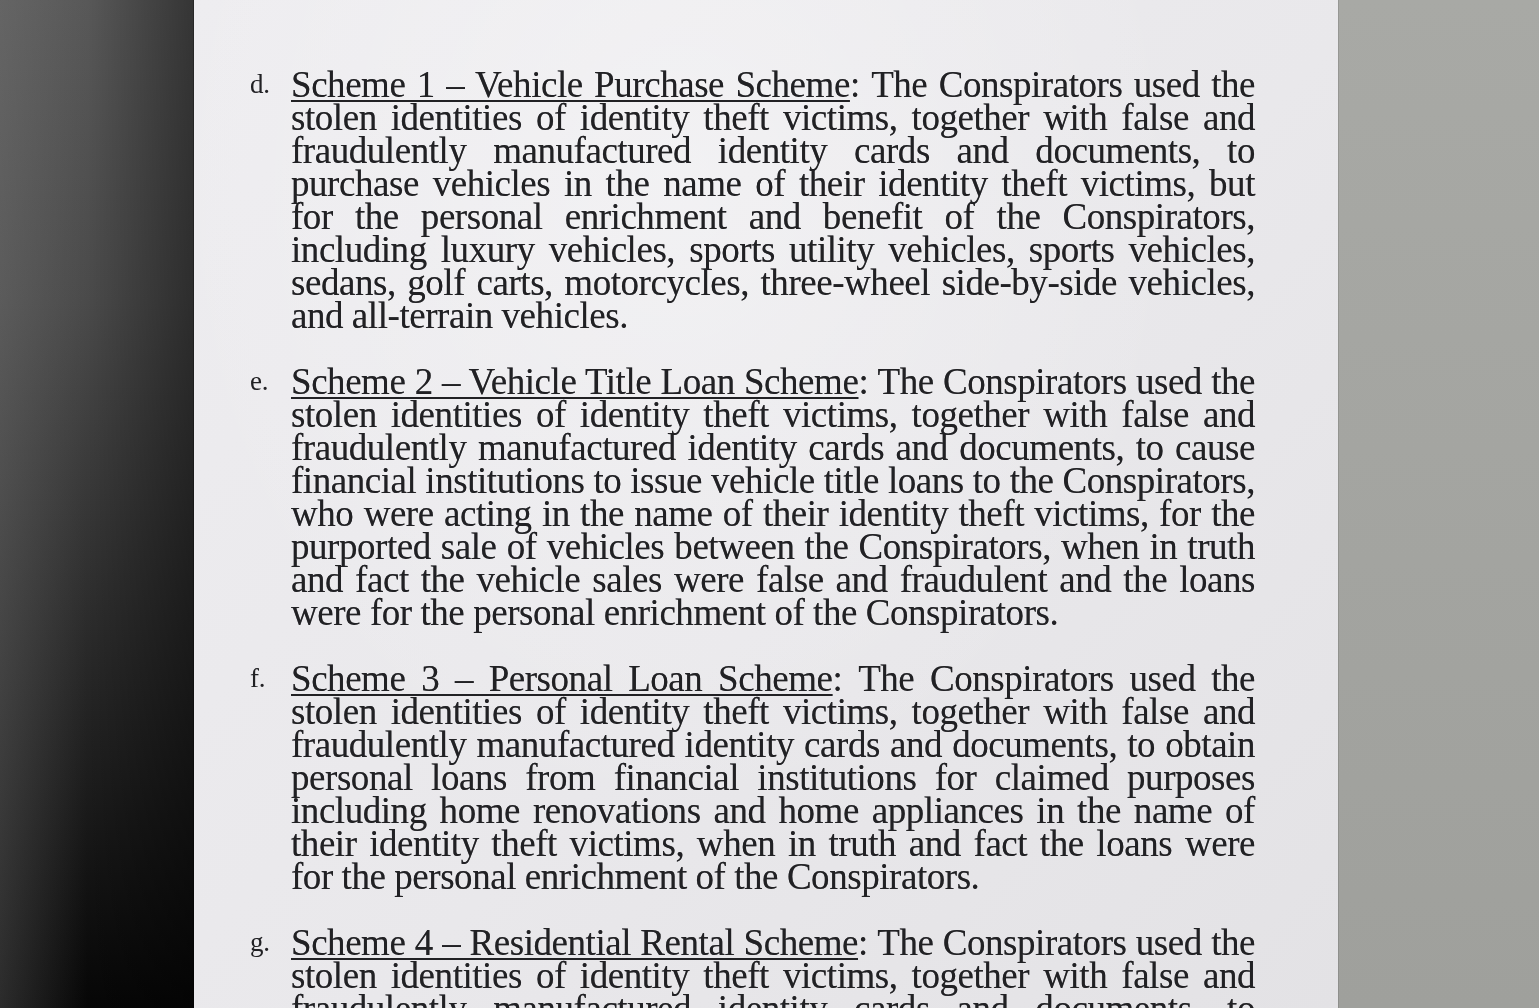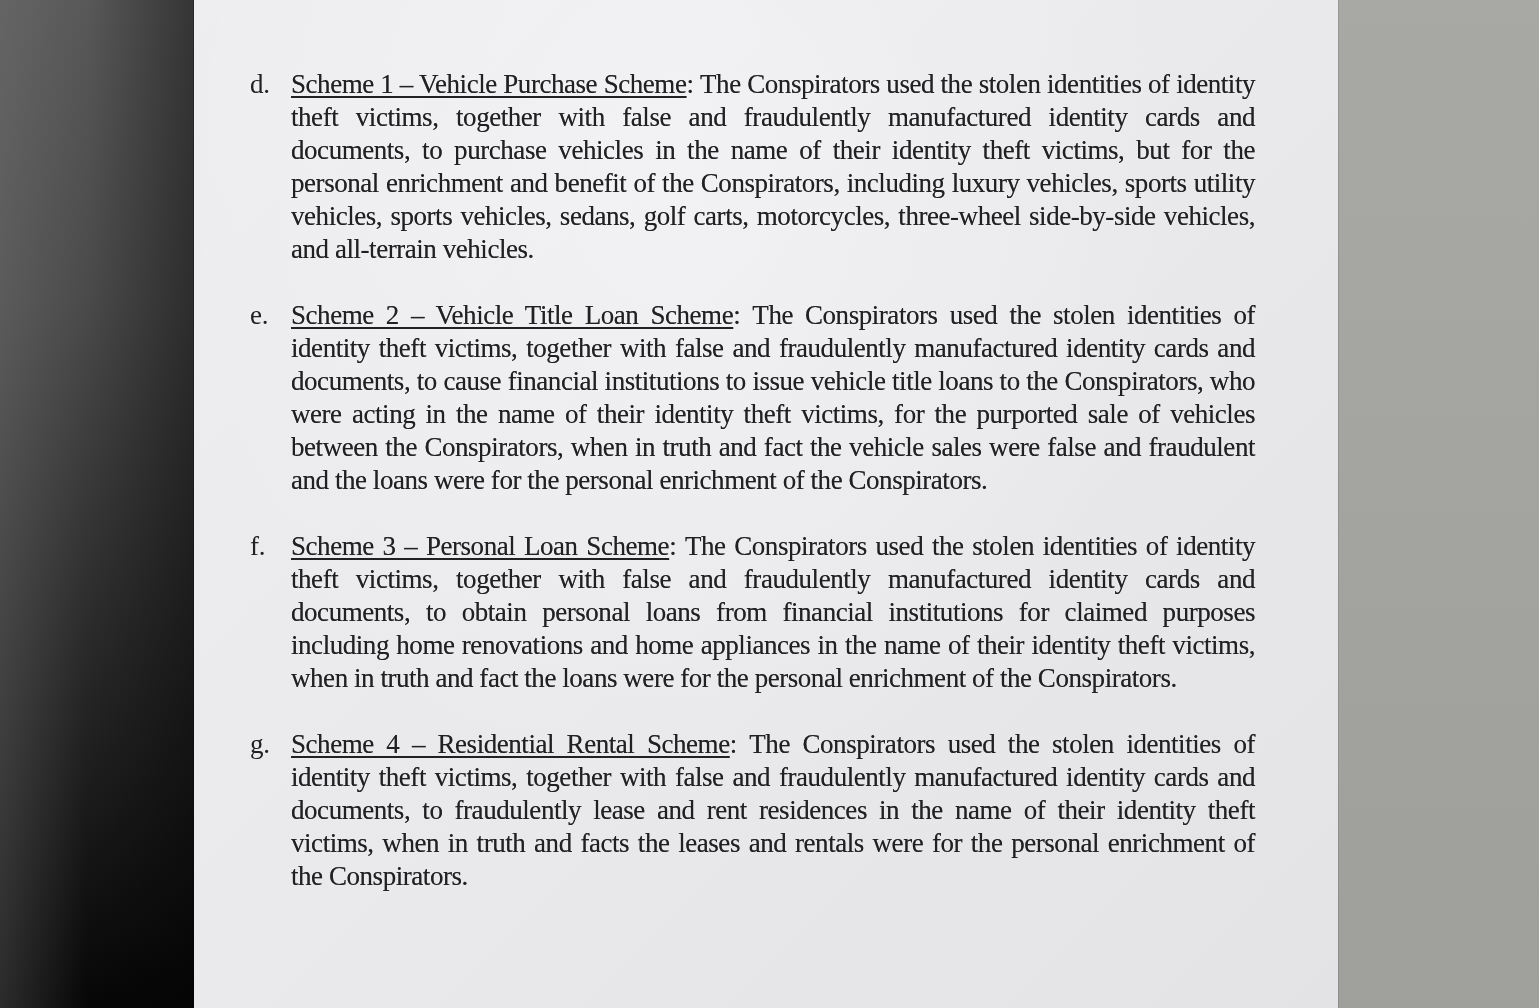--- a/index.html
+++ b/index.html
@@ -60,21 +60,21 @@
     flex: 0 0 41px;       
     font-size: 27px;
     line-height: 33px;
     letter-spacing: -0.3px;
   }
 
   .para-text {
     flex: 1 1 auto;
     margin: 0;
     width: 964px;
-    font-size: 27px;
+    font-size: 37px;
     line-height: 33px;
     letter-spacing: -0.45px;
     text-align: justify;
     text-shadow: 0 0 0.6px rgba(33,33,36,0.55);
   }
 
   .scheme-title {
     text-decoration: underline;
     text-decoration-thickness: 2px;
     text-underline-offset: 3px;

